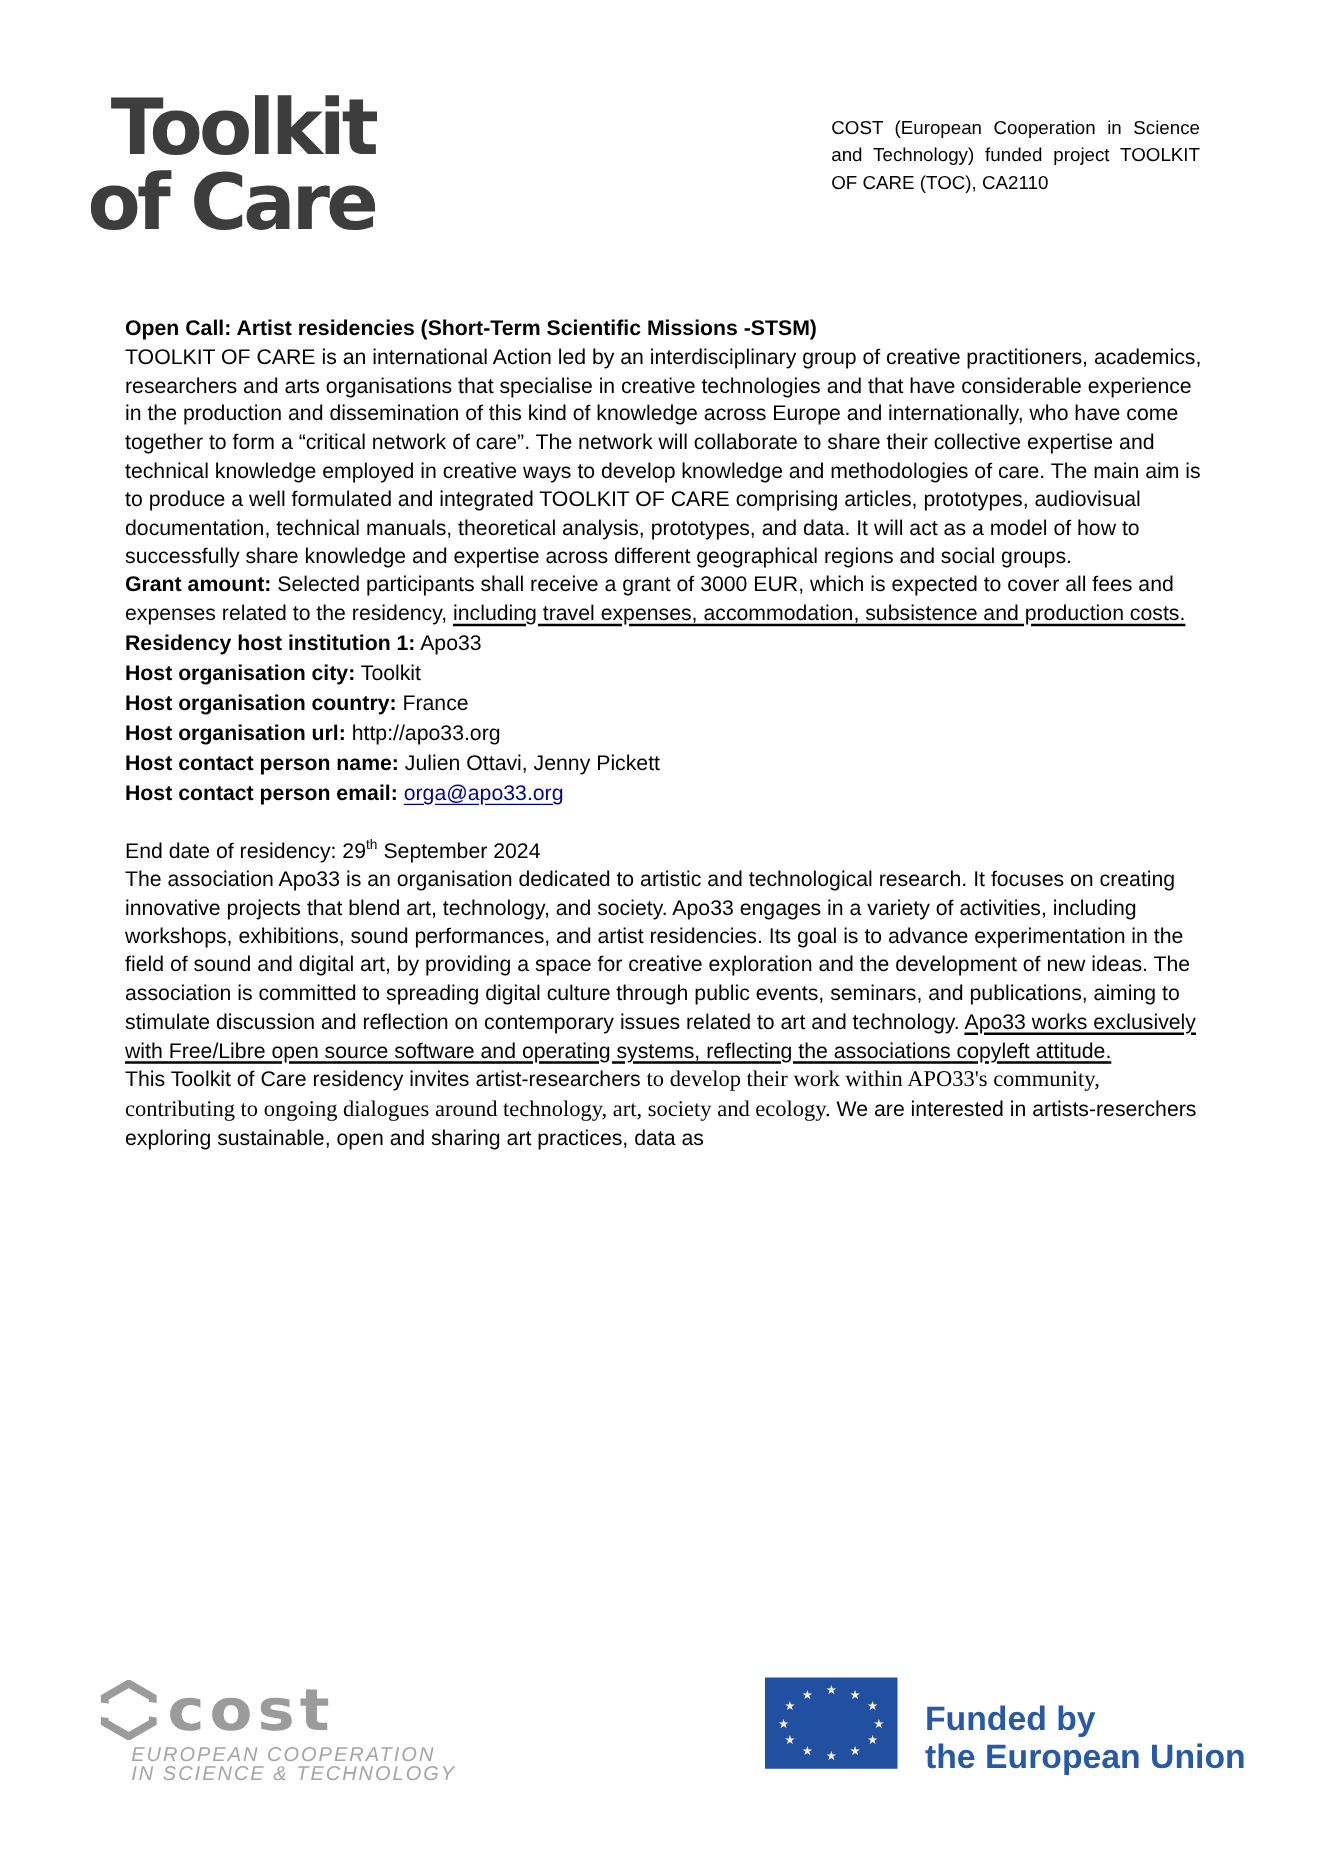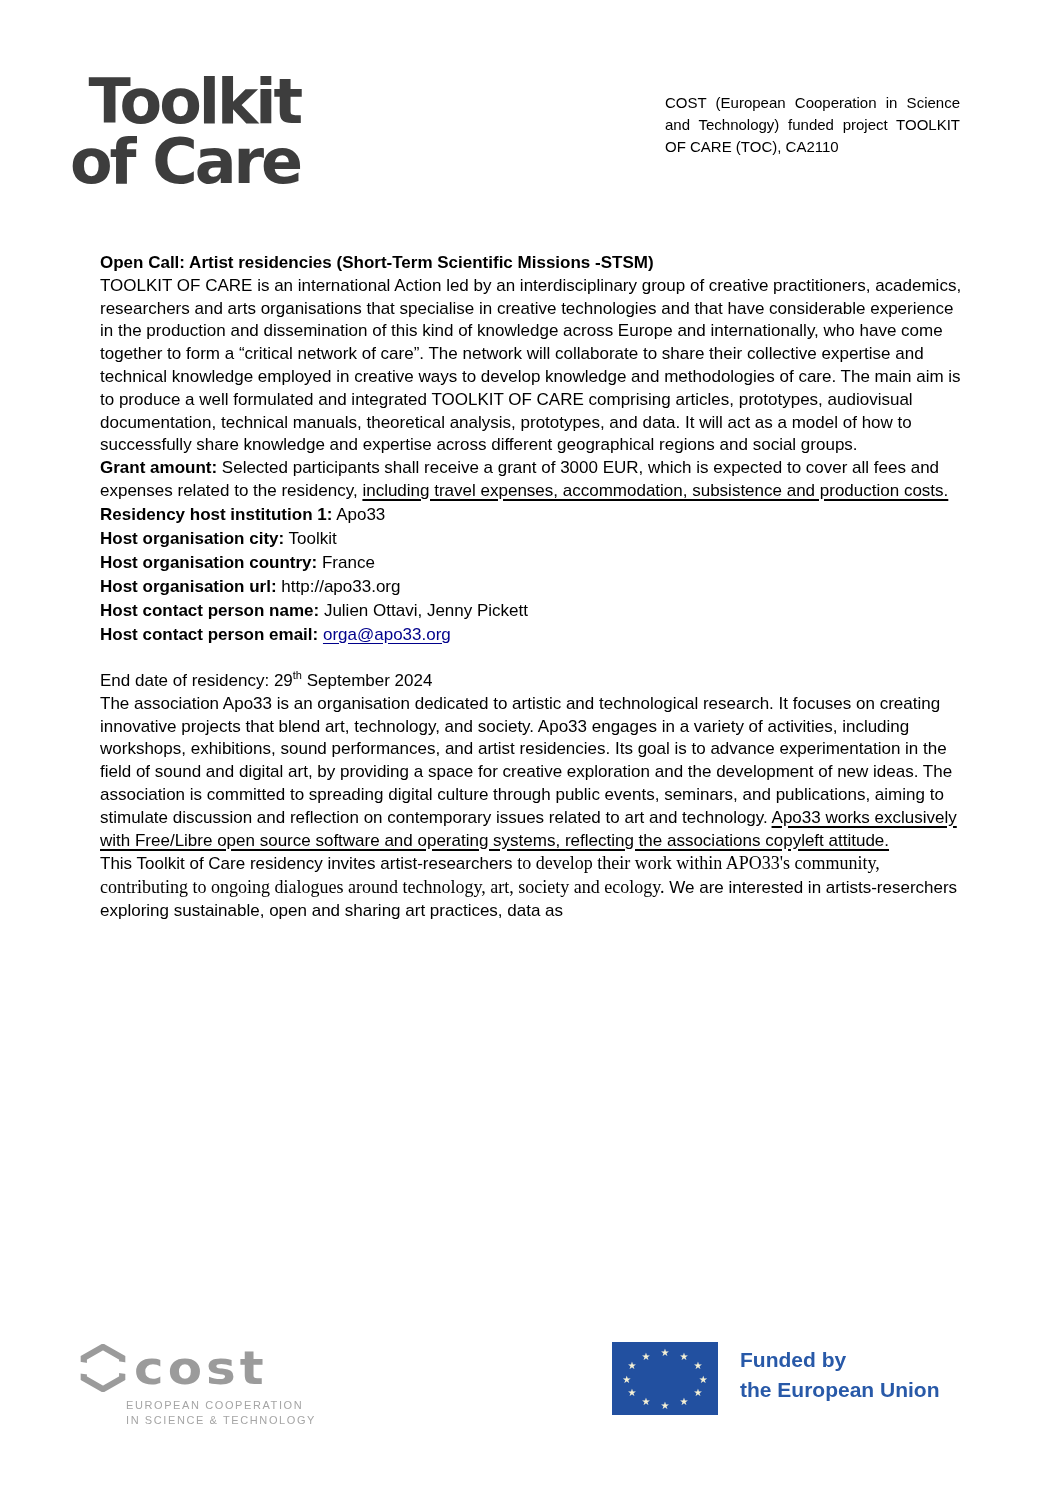--- a/index.html
+++ b/index.html
@@ -28,26 +28,26 @@
   .residency-para .serif { font-family:"Liberation Serif", serif; font-size:18px; }
   .email-link { color:#00008b; text-decoration:underline; text-underline-offset:3px; cursor:pointer; }
   sup { font-size:11px; line-height:0; }
 
   
   .cost-footer { position:absolute; left:78px; top:1344px; }
   .cost-row { display:flex; align-items:center; }
   .cost-hex { width:50px; height:48px; margin-right:6px; }
   .cost-word { font-size:50px; line-height:40px; font-weight:bold; letter-spacing:4px;
                color:#9b9b9b; font-family:"DejaVu Sans", sans-serif; transform:scaleY(0.92); }
-  .cost-tagline { margin-left:48px; margin-top:6px; color:#a5a5a5; font-size:11px;
-                  line-height:14.5px; letter-spacing:1.6px; white-space:nowrap; }
+  .cost-tagline { margin-left:27px; margin-top:6px; color:#a5a5a5; font-size:16px;
+                  line-height:14.5px; letter-spacing:1.6px; white-space:nowrap;font-style:italic; }
   .eu-footer { position:absolute; left:612px; top:1342px; display:flex; align-items:flex-start; }
   .eu-flag { position:relative; width:106px; height:73px; background:#2250a0; flex:0 0 auto; }
   .eu-star { position:absolute; font-size:10px; transform:translate(-50%,-50%); }
-  .eu-funded { margin-left:22px; font-weight:bold; font-size:21px; line-height:30px; color:#2859a8; margin-top:3px; }
+  .eu-funded { margin-left:22px; font-weight:bold; font-size:27px; line-height:30px; color:#2859a8; margin-top:18px; }
 </style>
 </head>
 <body>
 
 <div class="logo">
   <div>Toolkit</div>
   <div>of Care</div>
 </div>
 
 <div class="header-note">COST (European Cooperation in Science and Technology) funded project TOOLKIT OF CARE (TOC), CA2110</div>

